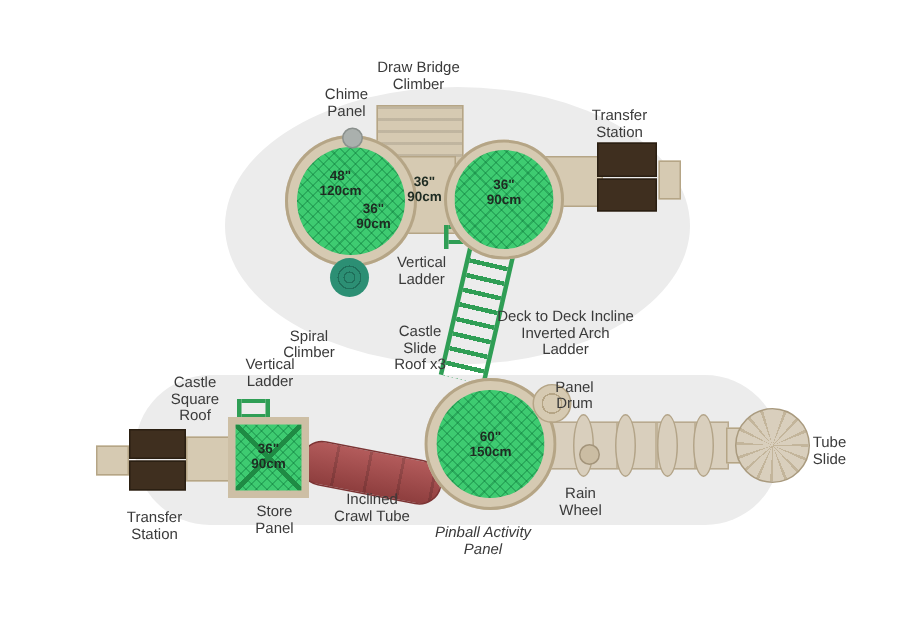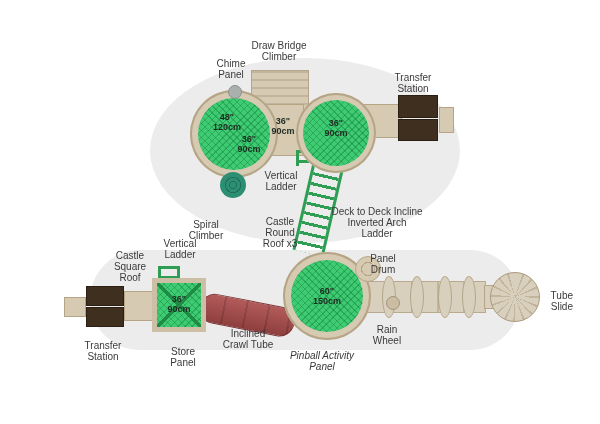--- a/index.html
+++ b/index.html
@@ -122,25 +122,25 @@
   <div class="deck-label" style="left:327px;top:286px;width:36px;">
     <div>60"</div>
       <div>150cm</div>
   </div>
 
   <div class="label" style="left:279px;top:40px;width:80px;">Draw Bridge Climber</div>
   <div class="label" style="left:231px;top:58px;width:46px;">Chime Panel</div>
   <div class="label" style="left:413px;top:72px;width:56px;">Transfer Station</div>
   <div class="label" style="left:281px;top:170px;width:50px;">Vertical Ladder</div>
   <div class="label" style="left:206px;top:202px;width:50px;margin-top:17px;">Spiral Climber</div>
-  <div class="label" style="left:280px;top:216px;width:46px;">Castle Round Roof x3</div>
+  <div class="label" style="left:280px;top:216px;width:46px;">Castle Slide Roof x3</div>
   <div class="label" style="left:130px;top:250px;width:46px;">Castle Square Roof</div>
   <div class="label" style="left:377px;top:206px;width:92px;">Deck to Deck Incline Inverted Arch Ladder</div>
   <div class="label" style="left:180px;top:238px;width:50px;">Vertical Ladder</div>
   <div class="label" style="left:383px;top:253px;width:40px;">Panel Drum</div>
   <div class="label" style="left:103px;top:340px;width:56px;">Transfer Station</div>
-  <div class="label" style="left:183px;top:336px;width:40px;margin-top:10px;">Store Panel</div>
+  <div class="label" style="left:183px;top:336px;width:40px;">Store Panel</div>
   <div class="label" style="left:248px;top:328px;width:62px;">Inclined Crawl Tube</div>
   <div class="label" style="left:387px;top:324px;width:40px;">Rain Wheel</div>
   <div class="label" style="left:322px;top:350px;width:82px;font-style:italic;">Pinball Activity Panel</div>
-  <div class="label" style="left:553px;top:290px;width:40px;text-align:right;">Tube Slide</div>
+  <div class="label" style="left:553px;top:290px;width:40px;">Tube Slide</div>
 
 </div>
 
 </body></html>

